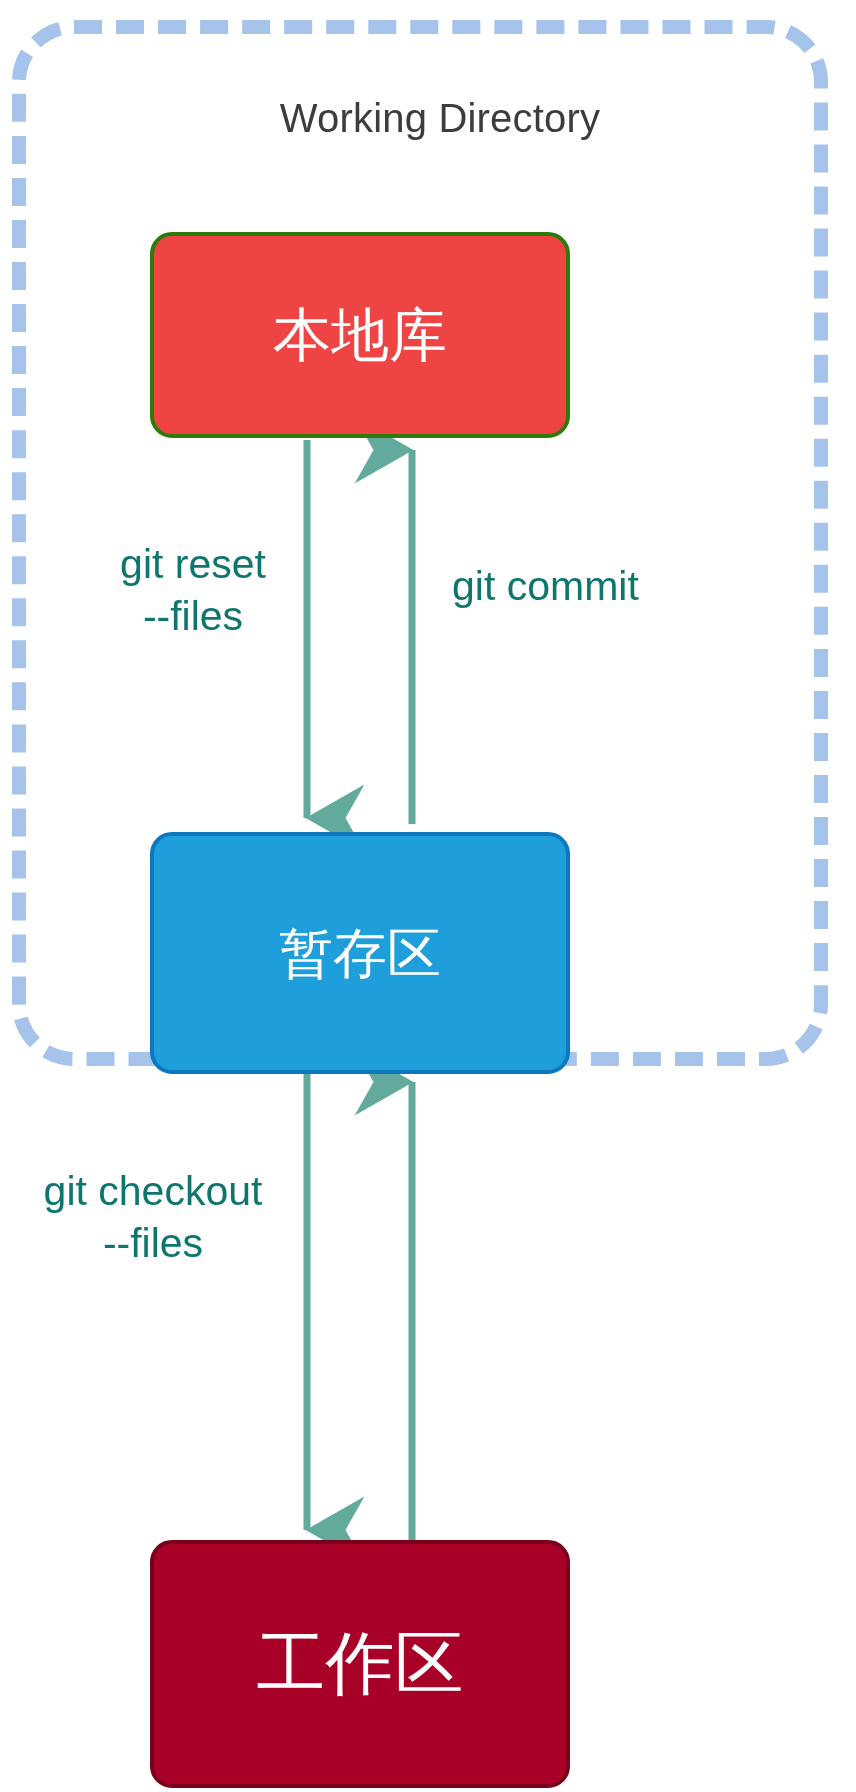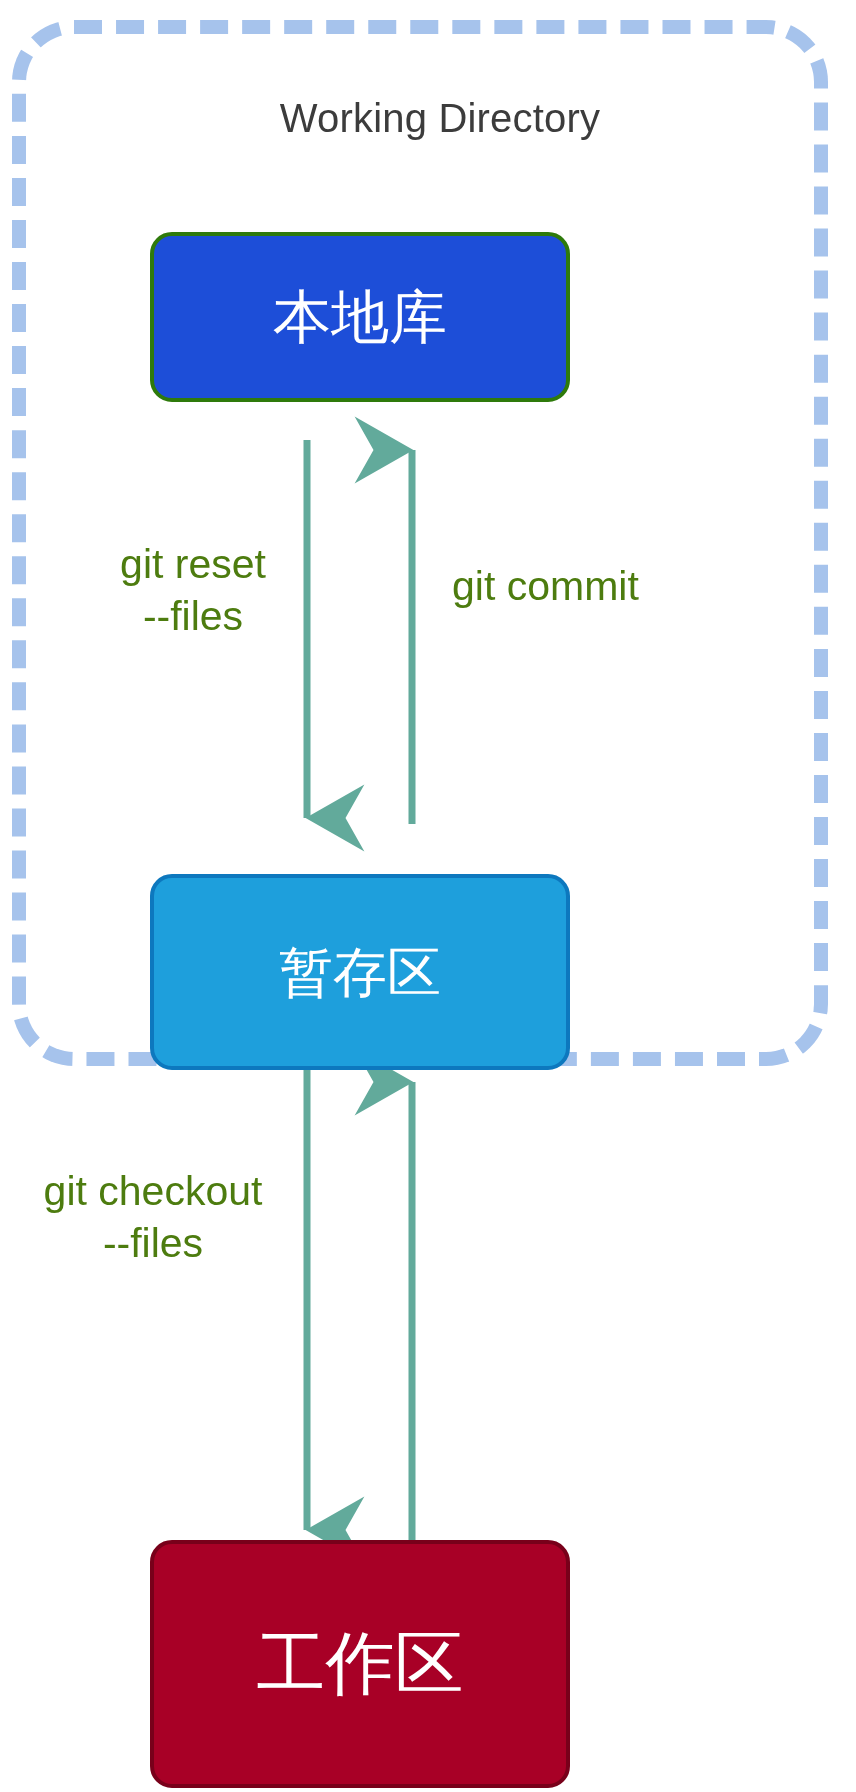--- a/index.html
+++ b/index.html
@@ -62,29 +62,29 @@
     border-style: solid;
     border-width: 4px;
   }
   .node .line {
     display: block;
     white-space: nowrap;
   }
 
   .node-repo {
     top: 232px;
-    height: 170px;
-    background: #1d4ed8;
+    height: 206px;
+    background: #ef4444;
     border-color: #2E7A0B;
   }
   .node-repo .line { font-size: 58px; line-height: 1.15; }
 
   .node-stage {
-    top: 874px;
-    height: 196px;
+    top: 832px;
+    height: 242px;
     background: #1E9FDC;
     border-color: #0D78BE;
   }
   .node-stage .line { font-size: 54px; line-height: 1.16; }
 
   .node-work {
     top: 1540px;
     height: 248px;
     background: #A80026;
     border-color: #78001A;
@@ -99,21 +99,21 @@
     left: 0;
     top: 0;
     width: 856px;
     height: 1792px;
     pointer-events: none;
   }
 
   
   .lbl {
     position: absolute;
-    color: #4d7c0f;
+    color: #0f766e;
     font-size: 41px;
     line-height: 1.28;
     white-space: pre-line;
   }
   .lbl-reset    { left: 88px;  top: 538px; width: 210px; text-align: center; }
   .lbl-commit   { left: 452px; top: 560px; width: 250px; text-align: left; }
   .lbl-checkout { left: 12px;  top: 1165px; width: 282px; text-align: center; }
   .lbl-add      { left: 440px; top: 1192px; width: 270px; text-align: left; }
 </style>
 </head>

